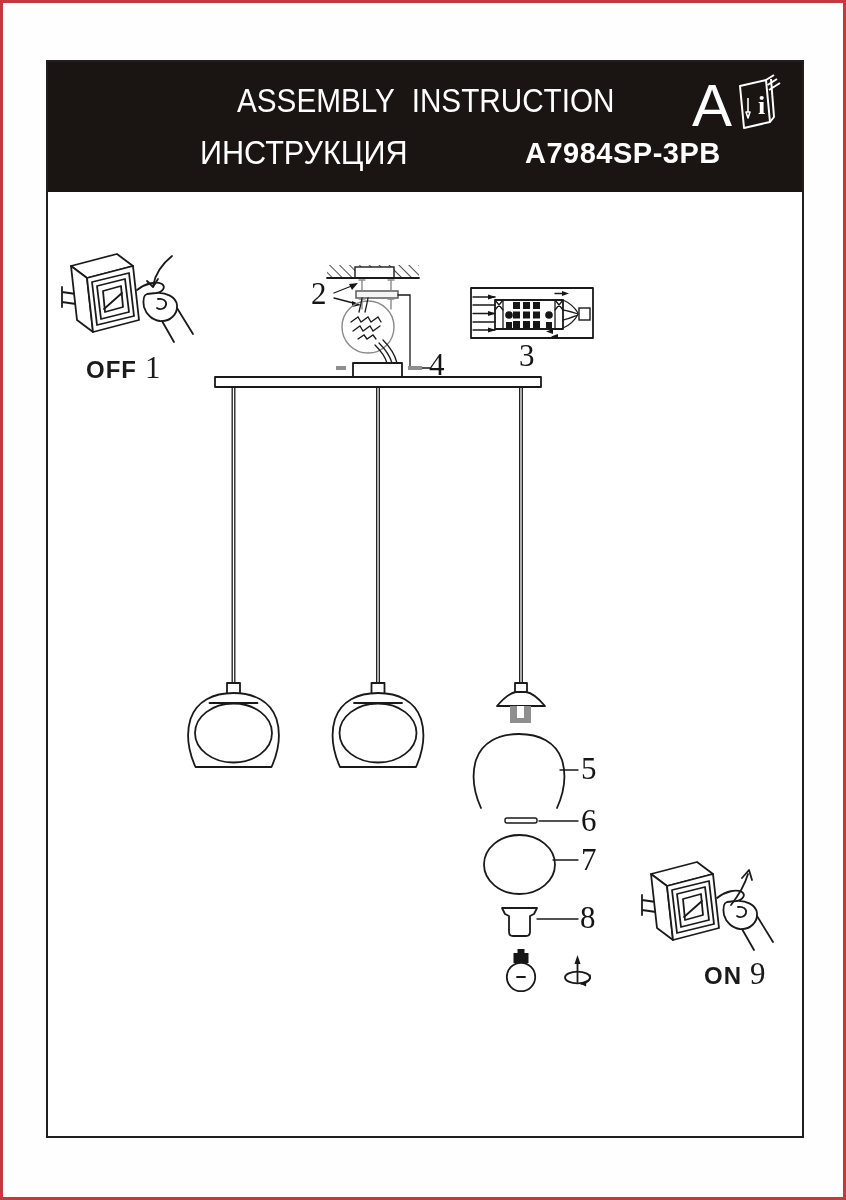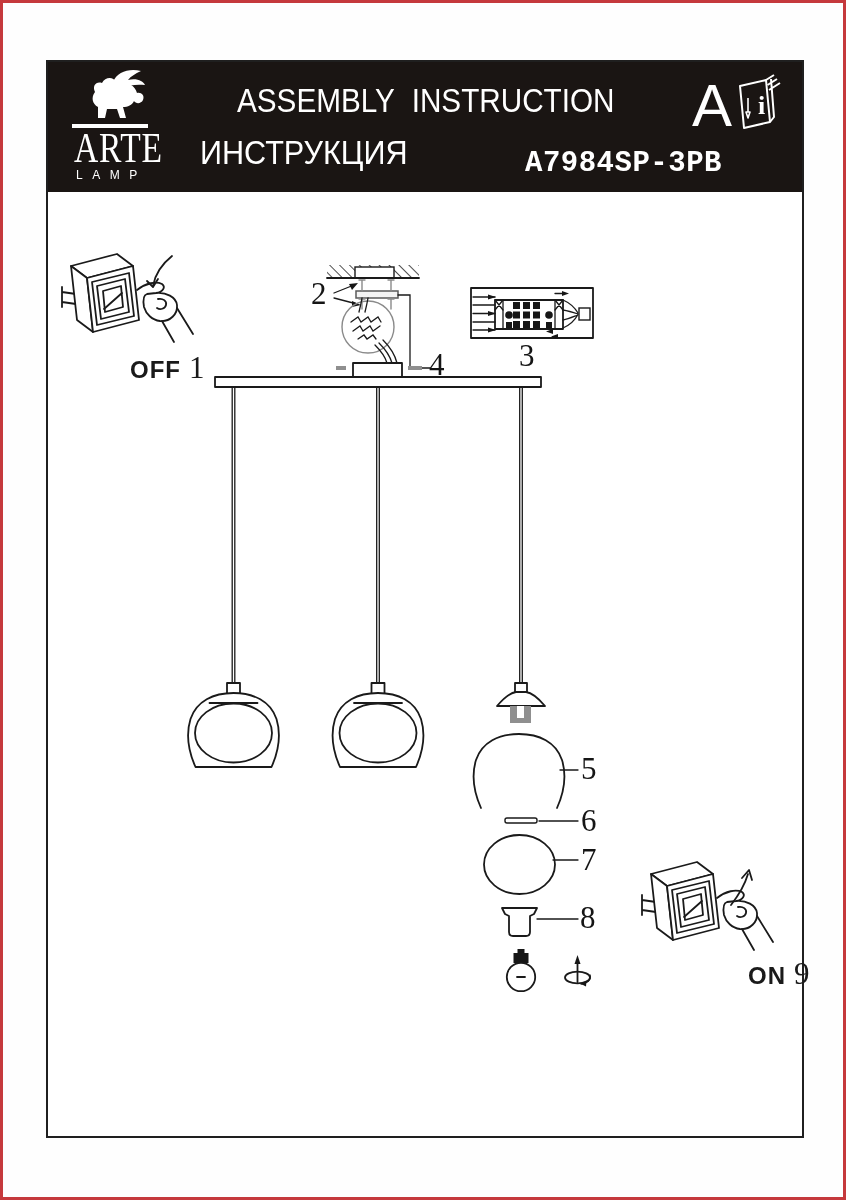--- a/index.html
+++ b/index.html
@@ -12,60 +12,48 @@
   .logo{position:absolute;left:20px;top:6px;width:130px;text-align:left;color:#fff;}
   .logo svg{display:block;margin-left:17px;}
   .logo-bar{width:76px;height:4px;background:#fff;margin:2px 0 0 4px;}
   .brand-top{font-family:"Liberation Serif",serif;font-size:42px;line-height:40px;
              letter-spacing:1px;transform:scaleX(.8);transform-origin:left;margin-left:6px;}
   .brand-bottom{font-size:12px;letter-spacing:9.5px;margin-left:8px;line-height:14px;}
   .title-en{position:absolute;left:189px;top:20px;color:#fff;font-size:33px;
             word-spacing:10px;transform:scaleX(.9);transform-origin:left;white-space:nowrap;}
   .title-ru{position:absolute;left:152px;top:71px;color:#fff;font-size:34px;
             transform:scaleX(.9);transform-origin:left;white-space:nowrap;}
-  .model{position:absolute;left:477px;top:85px;color:#fff;font-size:29px;font-weight:bold;
-         letter-spacing:.5px;white-space:nowrap;font-family:Liberation Mono, monospace;}
+  .model{position:absolute;left:477px;top:75px;color:#fff;font-size:29px;font-weight:bold;
+         letter-spacing:.5px;white-space:nowrap;}
   .corner-letter{position:absolute;left:644px;top:14px;color:#fff;font-size:60px;line-height:60px;}
   .book-icon{position:absolute;left:686px;top:10px;}
   .content{position:absolute;left:0;top:130px;width:750px;height:941px;}
   .content svg.art{position:absolute;left:0;top:0;}
   .lbl{position:absolute;font-family:"Liberation Serif",serif;font-size:31px;
        line-height:30px;color:#151515;}
   .onoff{position:absolute;white-space:nowrap;}
   .onoff .kw{font-family:"Liberation Sans",sans-serif;font-weight:bold;font-size:24px;
-             letter-spacing:1px;vertical-align:baseline;margin-left:44px;}
+             letter-spacing:1px;vertical-align:baseline;}
   .onoff .num{font-family:"Liberation Serif",serif;font-size:31px;margin-left:8px;}
   
   .ln{stroke:#1a1a1a;stroke-width:1.8;fill:none;stroke-linejoin:round;stroke-linecap:round;}
   .lnw{stroke:#1a1a1a;stroke-width:1.8;fill:#fff;stroke-linejoin:round;stroke-linecap:round;}
   .thn{stroke:#1a1a1a;stroke-width:1.3;fill:none;stroke-linecap:round;}
   .drk{fill:#161616;stroke:none;}
   .gry{fill:#8f8f8f;stroke:none;}
   .gryln{stroke:#8a8a8a;stroke-width:1.4;fill:none;stroke-linecap:round;}
   .wht{fill:#fff;stroke:#1a1a1a;stroke-width:1.4;}
 </style>
 </head>
 <body>
 
 <div class="page">
   <div class="frame">
 
     <div class="header">
-      <div class="logo">
-        <svg width="64" height="54" viewBox="0 0 64 54">
-          <g fill="#ffffff">
-            <path d="M28,14 C32,4 44,0 56,3 C50,6 46,8 43,12 C52,10 58,13 60,17 C52,16 44,17 38,20 Z"></path>
-            <path d="M10,24 C7,18 11,13 17,15 C20,9 28,8 31,14 C40,12 50,17 52,25 C56,24 60,27 58,32 C56,36 51,36 49,33 C47,37 43,39 38,39 L41,50 L35,50 L32,41 L22,41 L20,50 L13,50 L13,39 C7,36 6,29 10,24 Z"></path>
-            <circle cx="14" cy="21" r="3.2"></circle>
-          </g>
-        </svg>
-        <div class="logo-bar"></div>
-        <div class="brand-top">ARTE</div>
-        <div class="brand-bottom">LAMP</div>
-      </div>
       <div class="title-en">ASSEMBLY INSTRUCTION</div>
       <div class="title-ru">ИНСТРУКЦИЯ</div>
       <div class="model">A7984SP-3PB</div>
       <div class="corner-letter">A</div>
       <svg class="book-icon" width="48" height="58" viewBox="0 0 48 58">
         <g stroke="#ffffff" stroke-width="2" fill="none" stroke-linejoin="round">
           <path d="M6,14 L32,8 L36,50 L10,56 Z"></path>
           <path d="M32,8 L40,3 M33.5,13 L43,7 M35,18 L46,11 M36,50 L40,45 L37,7"></path>
           <path d="M14,26 L14,40 M12,40 L16,40 L14,46 Z" stroke-width="1.6"></path>
         </g>

